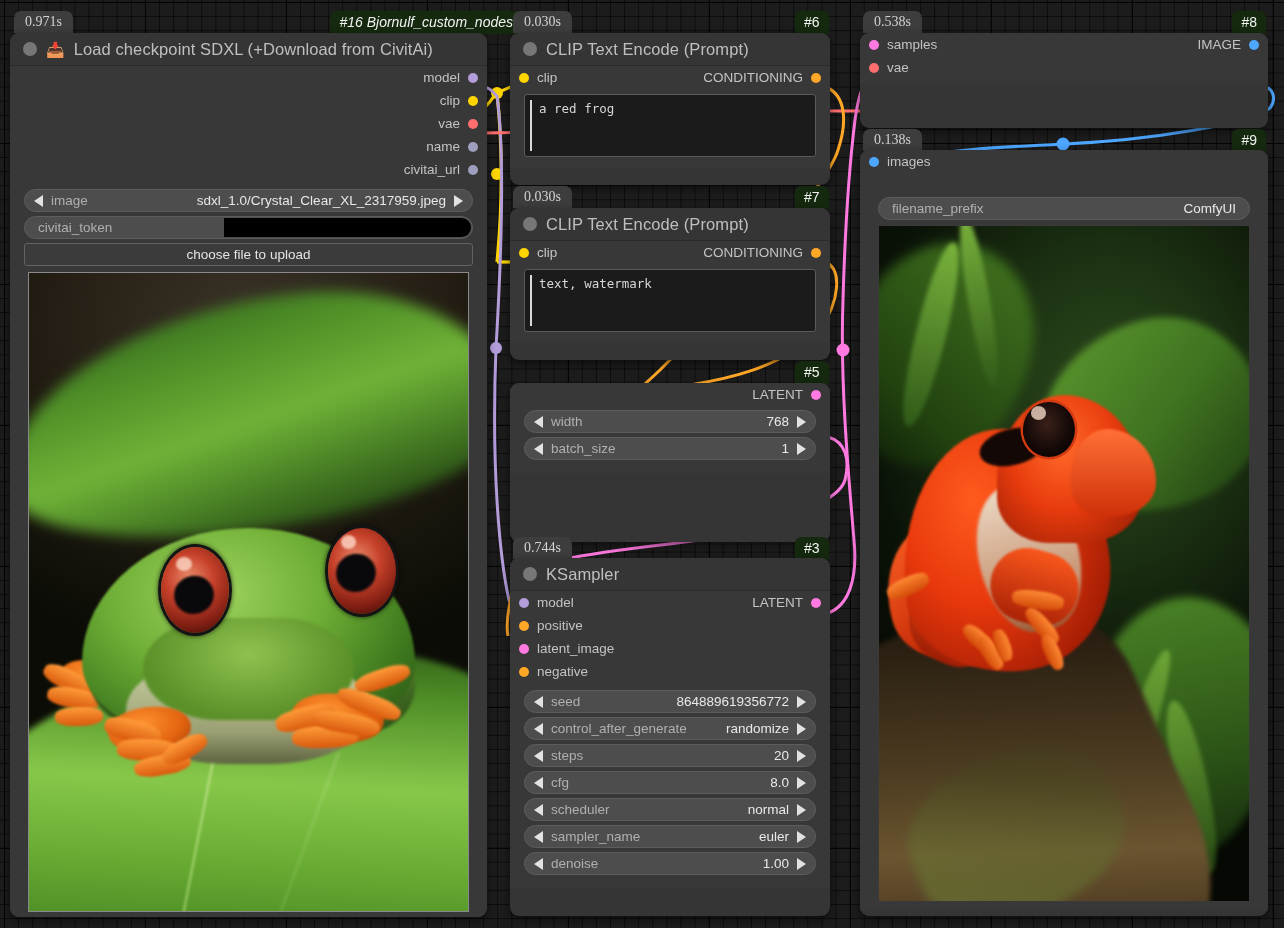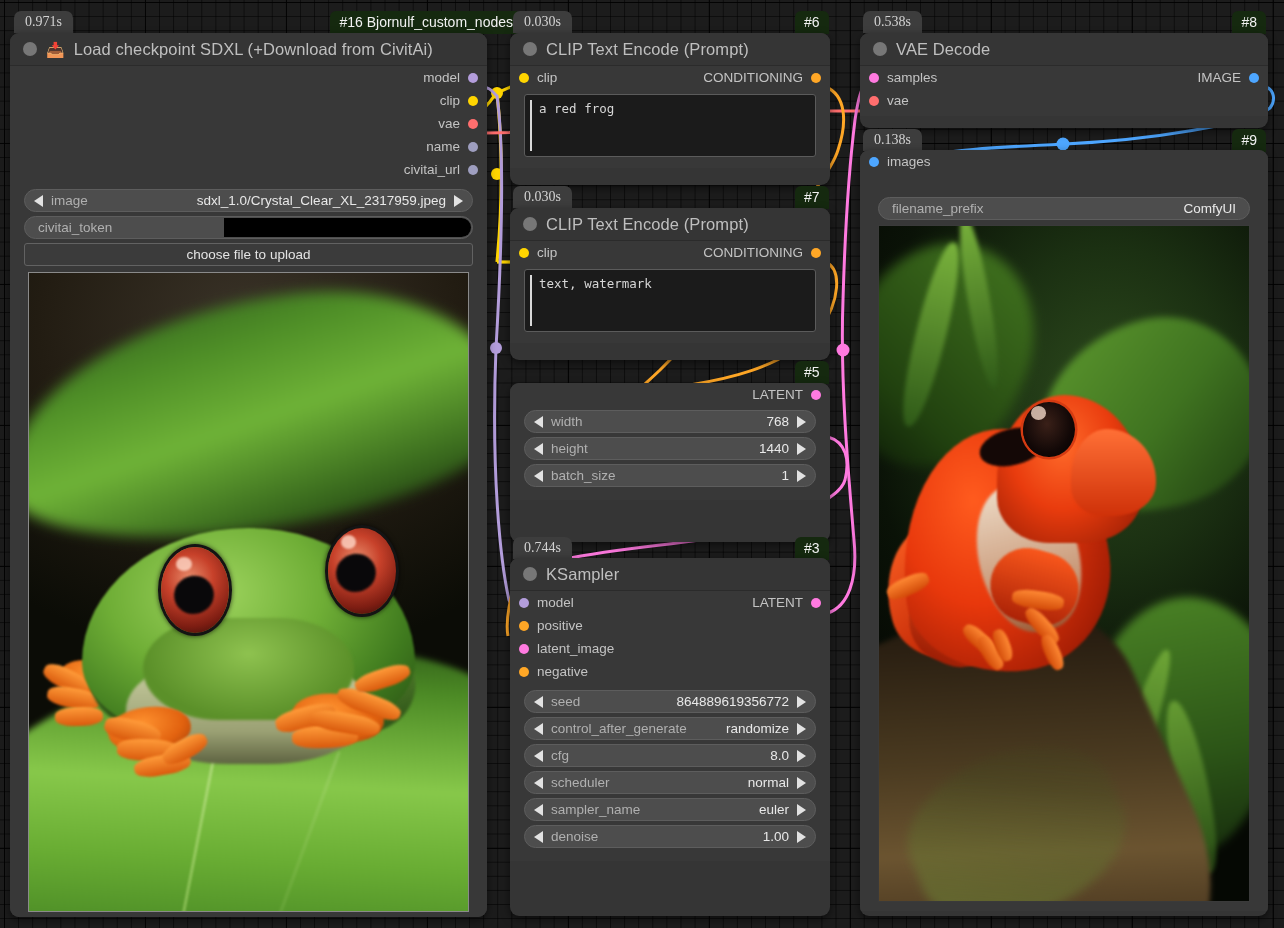--- a/index.html
+++ b/index.html
@@ -307,21 +307,21 @@
     <path d="M828,613 C848,606 858,580 854,540 C848,470 840,380 843,300
              C845,230 850,160 855,120 C858,100 860,92 863,88" stroke="#ff7ae0" stroke-width="3" fill="none"></path>
     <circle cx="843" cy="350" r="6.5" fill="#ff7ae0"></circle>
 
     <path d="M1266,87 C1274,90 1276,100 1270,108 C1250,124 1150,140 1065,144
              C1000,147 940,150 900,160 C885,164 875,170 870,176" stroke="#4da6ff" stroke-width="3" fill="none"></path>
     <circle cx="1063" cy="144" r="6.5" fill="#4da6ff"></circle>
   </svg>
 
   <div class="time-badge" style="left:14px; top:11px;">0.971s</div>
-  <div class="id-badge" style="right:762px; top:11px;">#16 Bjornulf_custom_nodes</div>
+  <div class="id-badge" style="right:762px; top:11px;font-style:italic;">#16 Bjornulf_custom_nodes</div>
 
   <div class="node" style="left:10px; top:33px; width:477px; height:884px;">
     <div class="node-title">
       <div class="collapse-dot"></div>
       <span class="node-emoji">📥</span>
       <span class="node-title-text">Load checkpoint SDXL (+Download from CivitAi)</span>
     </div>
     <div class="node-body">
       <div class="slots">
         <div class="slot-row slot-out">
@@ -467,26 +467,20 @@
         <span class="dot right" style="background:#ff7ae0"></span>
       </div>
       <div class="widget">
         <span class="arrow l"></span>
         <span class="w-name">width</span>
         <span class="w-value">768</span>
         <span class="arrow r"></span>
       </div>
       <div class="widget">
         <span class="arrow l"></span>
-        <span class="w-name">height</span>
-        <span class="w-value">1440</span>
-        <span class="arrow r"></span>
-      </div>
-      <div class="widget">
-        <span class="arrow l"></span>
         <span class="w-name">batch_size</span>
         <span class="w-value">1</span>
         <span class="arrow r"></span>
       </div>
     </div>
   </div>
 
   <div class="time-badge" style="left:513px; top:537px; z-index:0;">0.744s</div>
 
   <div class="id-badge" style="left:795px; top:537px;">#3</div>
@@ -527,20 +521,26 @@
         <span class="arrow r"></span>
       </div>
       <div class="widget">
         <span class="arrow l"></span>
         <span class="w-name">control_after_generate</span>
         <span class="w-value">randomize</span>
         <span class="arrow r"></span>
       </div>
       <div class="widget">
         <span class="arrow l"></span>
+        <span class="w-name">steps</span>
+        <span class="w-value">20</span>
+        <span class="arrow r"></span>
+      </div>
+      <div class="widget">
+        <span class="arrow l"></span>
         <span class="w-name">cfg</span>
         <span class="w-value">8.0</span>
         <span class="arrow r"></span>
       </div>
       <div class="widget">
         <span class="arrow l"></span>
         <span class="w-name">scheduler</span>
         <span class="w-value">normal</span>
         <span class="arrow r"></span>
       </div>
@@ -556,24 +556,20 @@
         <span class="w-value">1.00</span>
         <span class="arrow r"></span>
       </div>
     </div>
   </div>
 
   <div class="time-badge" style="left:863px; top:11px;">0.538s</div>
   <div class="id-badge" style="right:18px; top:11px;">#8</div>
 
   <div class="node" style="left:860px; top:33px; width:408px; height:95px;">
-    <div class="node-title">
-      <div class="collapse-dot"></div>
-      <span class="node-title-text">VAE Decode</span>
-    </div>
     <div class="node-body" style="padding-bottom:4px;">
       <div class="slot-pair">
         <div class="in-part">
           <span class="dot left" style="background:#ff7ae0"></span>
           <span class="slot-label">samples</span>
         </div>
         <div class="out-part">
           <span class="slot-label">IMAGE</span>
           <span class="dot right" style="background:#4da6ff"></span>
         </div>

